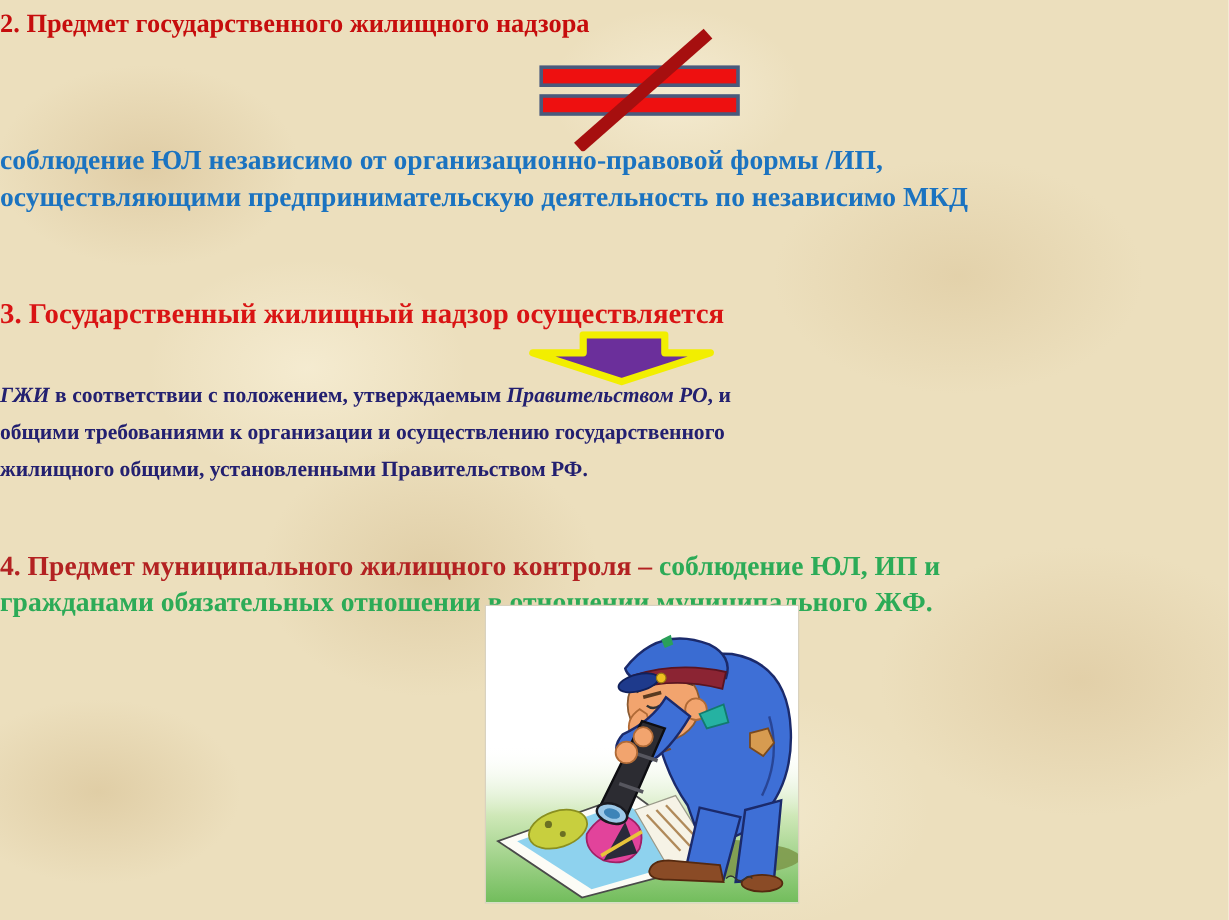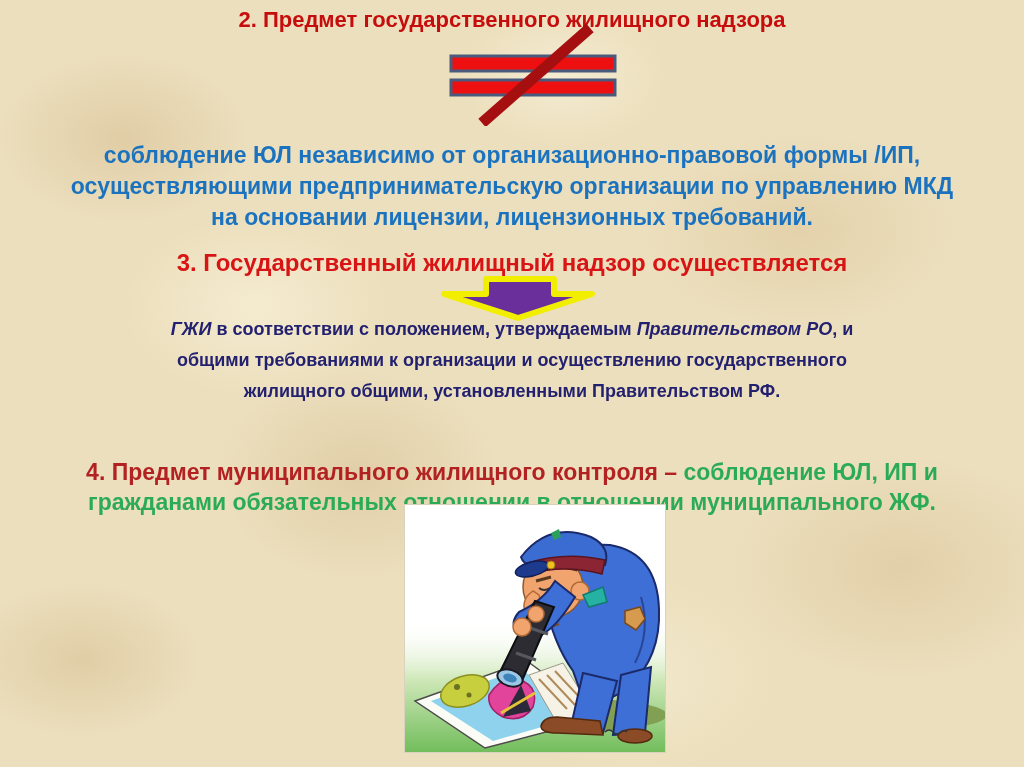--- a/index.html
+++ b/index.html
@@ -19,30 +19,31 @@
       radial-gradient(ellipse 240px 160px at 88% 74%, rgba(216,192,148,0.5), rgba(216,192,148,0) 70%),
       radial-gradient(ellipse 170px 110px at 8% 86%, rgba(212,188,142,0.5), rgba(212,188,142,0) 70%),
       radial-gradient(ellipse 150px 100px at 55% 10%, rgba(246,238,214,0.8), rgba(246,238,214,0) 70%),
       radial-gradient(ellipse 190px 130px at 25% 40%, rgba(248,240,216,0.7), rgba(248,240,216,0) 70%),
       radial-gradient(ellipse 200px 140px at 62% 88%, rgba(244,236,210,0.7), rgba(244,236,210,0) 70%);
   }
   .center-block {
     position: absolute;
     left: 0;
     width: 100%;
-    text-align: center;
+    text-align: left;
+    font-family: Liberation Serif, serif;
   }
   .line { white-space: nowrap; }
   .slide-title {
     top: 7px;
     font-size: 22px;
     color: #c60d0d;
   }
   .para-blue {
-    top: 140px;
+    top: 118px;
     font-size: 23px;
     line-height: 31px;
     color: #1b73c0;
   }
   .heading-3 {
     top: 249px;
     font-size: 24px;
     color: #d91414;
   }
   .para-navy {
@@ -94,22 +95,21 @@
   <div class="not-equal-wrap">
     <svg width="170" height="106" viewBox="0 0 170 106">
       <rect x="3" y="36" width="164" height="15" fill="#ee1010" stroke="#4a5a7c" stroke-width="3"></rect>
       <rect x="3" y="60" width="164" height="15" fill="#ee1010" stroke="#4a5a7c" stroke-width="3"></rect>
       <line x1="34" y1="103" x2="142" y2="8" stroke="#a60f0f" stroke-width="11"></line>
     </svg>
   </div>
 
   <div class="center-block para-blue">
     <div class="line">соблюдение ЮЛ независимо от организационно-правовой формы /ИП,</div>
-    <div class="line">осуществляющими предпринимательскую организации по управлению МКД</div>
-    <div class="line">на основании лицензии, лицензионных требований.</div>
+    <div class="line">осуществляющими предпринимательскую деятельность по независимо МКД</div>
   </div>
 
   <div class="center-block heading-3 line">3. Государственный жилищный надзор осуществляется</div>
 
   <div class="arrow-wrap">
     <svg width="156" height="46" viewBox="0 0 156 46">
       <polygon points="46,3 114,3 114,18 152,18 78,42 4,18 46,18" fill="#6b2f9b" stroke="#f2ee00" stroke-width="6" stroke-linejoin="round"></polygon>
     </svg>
   </div>
 

